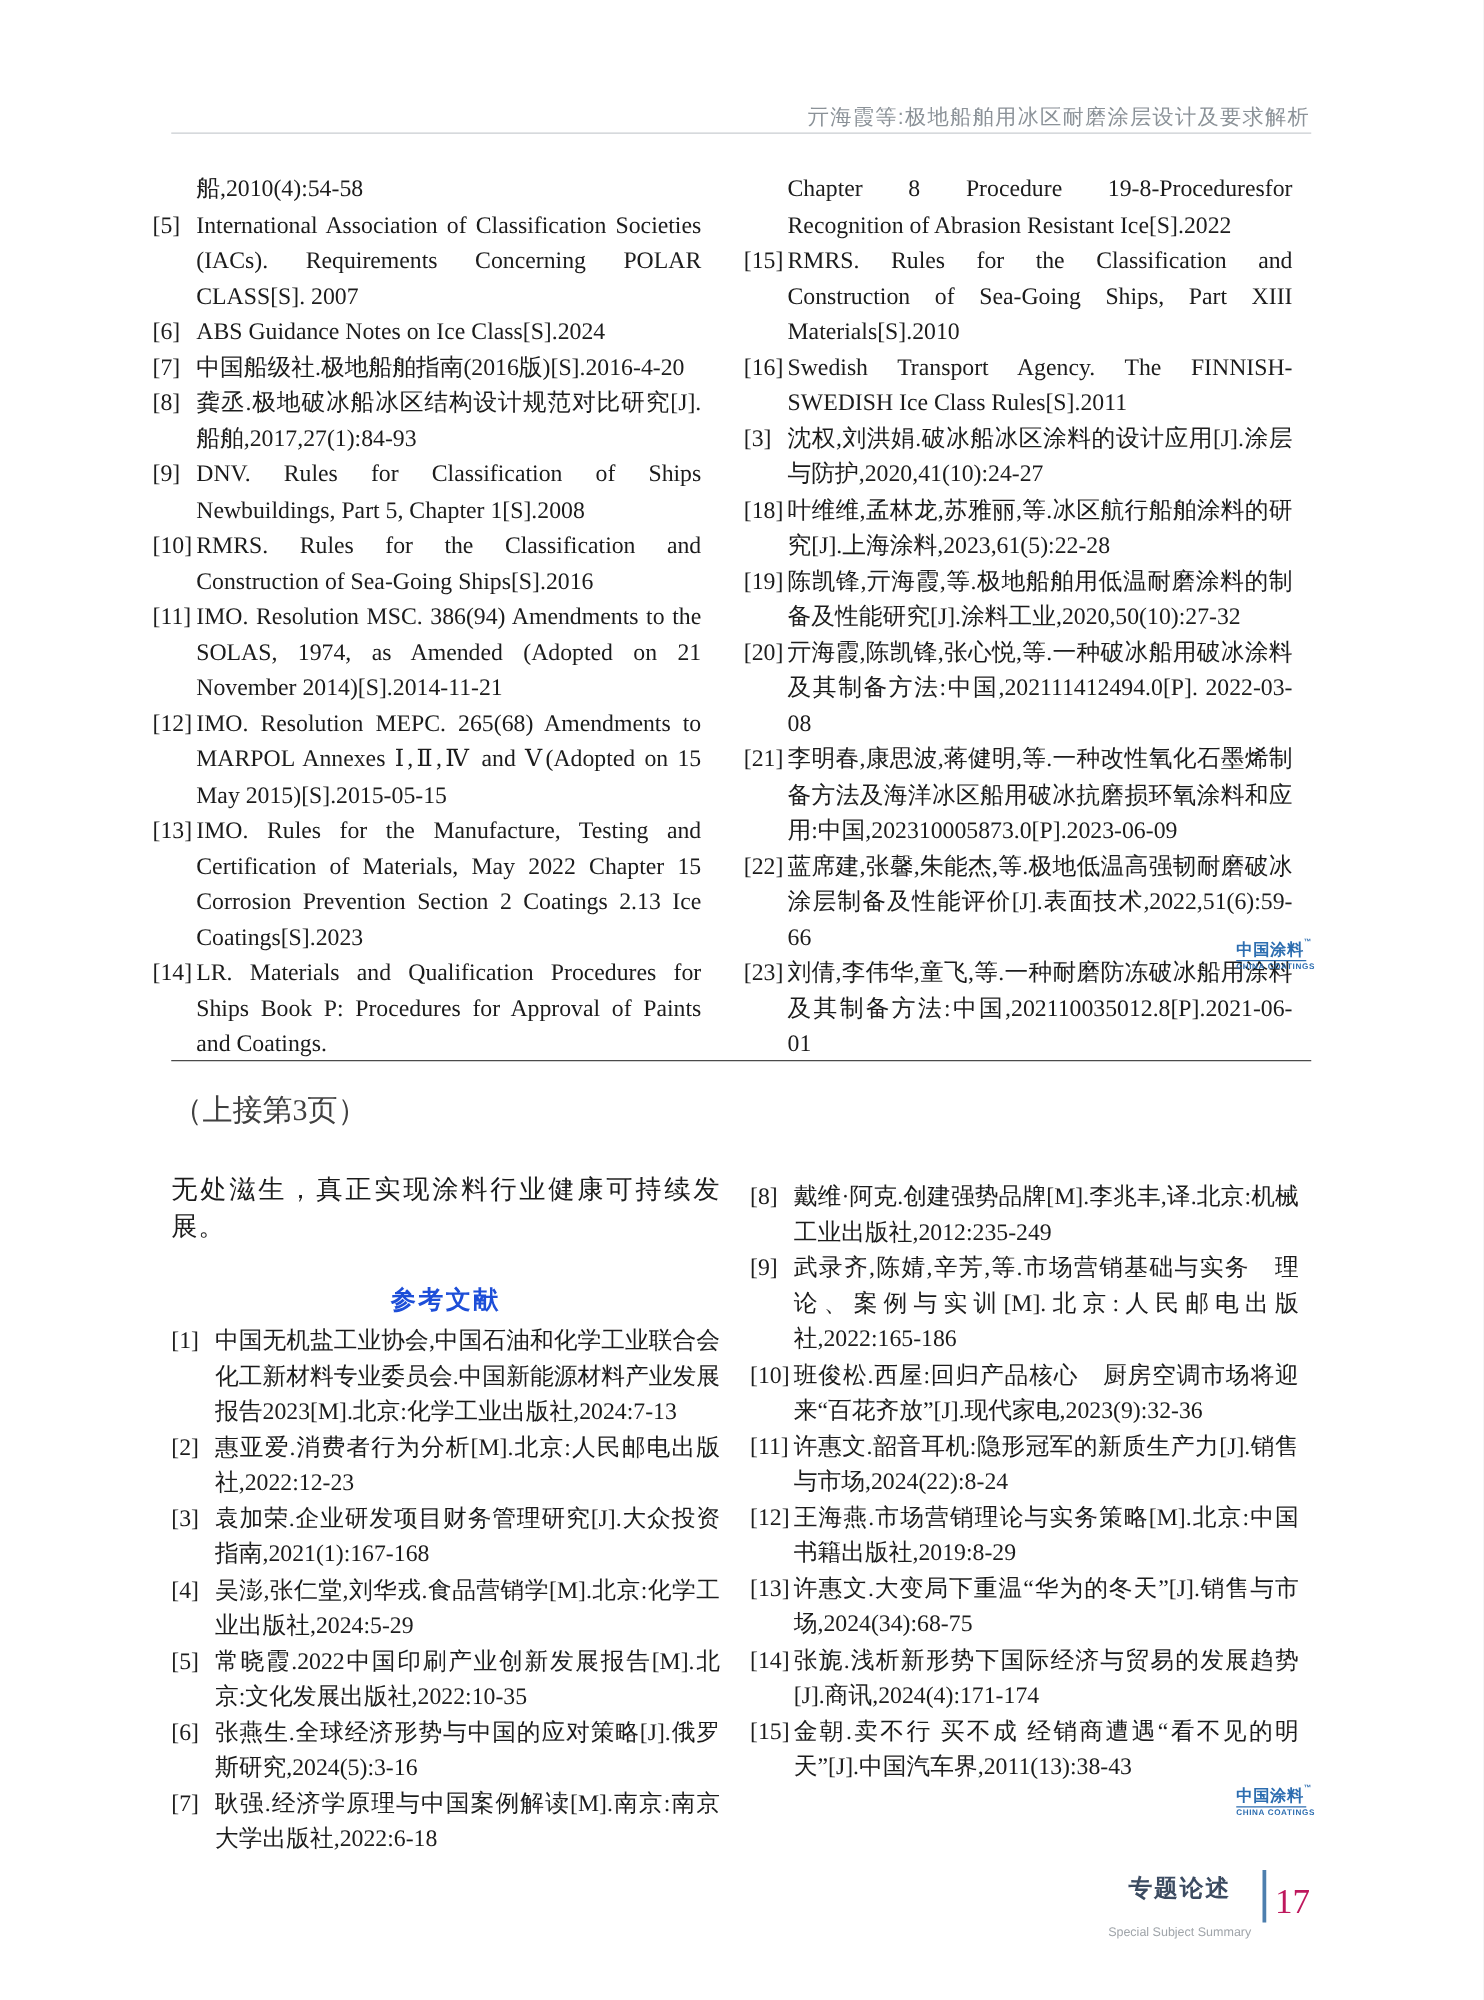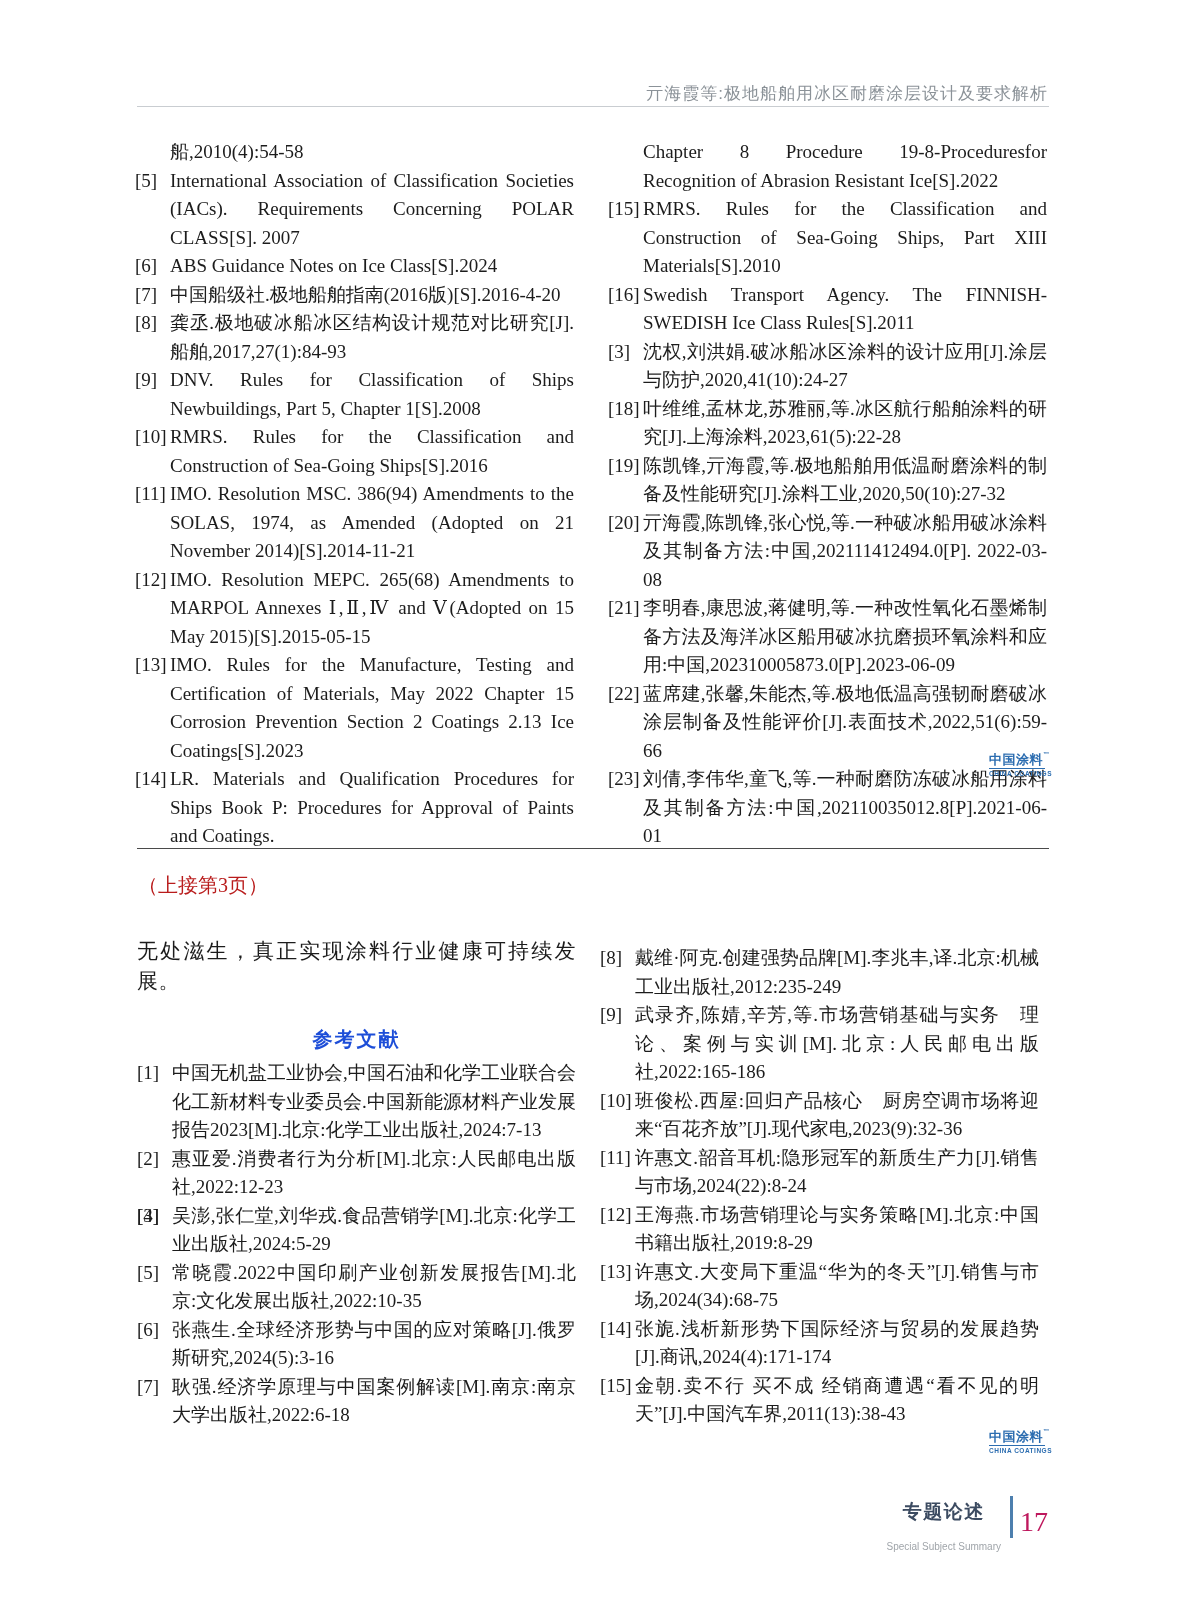--- a/index.html
+++ b/index.html
@@ -17,39 +17,39 @@
     position:absolute; top:82px; right:139px;
     font-family:"Liberation Sans","DejaVu Sans",sans-serif;
     font-size:17px; color:#8b9298; letter-spacing:1px;
   }
   .head-rule {
     position:absolute; top:106px; left:137px; width:912px; height:1px;
     background:#c9cdd1;
   }
   
   .top-columns {
-    position:absolute; top:138px; left:135px; width:912px;
+    position:absolute; top:138px; left:122px; width:912px;
     display:flex; gap:34px;
   }
   .col { width:439px; }
   .ref-list { }
   .ref {
     position:relative; padding-left:35px;
     font-size:19px; line-height:28.5px;
     text-align:justify; overflow-wrap:break-word;
   }
   .ref-label { position:absolute; left:0; top:0; }
   
   .mid-rule {
     position:absolute; top:848px; left:137px; width:912px; height:1px;
     background:#4a4a4a;
   }
   .continuation-note {
     position:absolute; top:872px; left:138px;
-    font-size:20px; color:#b91c1c;
+    font-size:24px; color:#404040;
     font-family:"Liberation Serif","DejaVu Serif",serif;
   }
   .bottom-columns {
     position:absolute; top:930px; left:137px; width:912px;
     display:flex; gap:24px;
   }
   .closing-paragraph {
     margin:6px 0 0 0;
     font-size:21px; line-height:30px; letter-spacing:0.5px;
     text-align:justify;
@@ -248,20 +248,21 @@
             <span class="ref-text">中国无机盐工业协会,中国石油和化学工业联合会化工新材料专业委员会.中国新能源材料产业发展报告2023[M].北京:化学工业出版社,2024:7-13</span>
           </div>
 
           <div class="ref">
             <span class="ref-label">[2]</span>
             <span class="ref-text">惠亚爱.消费者行为分析[M].北京:人民邮电出版社,2022:12-23</span>
           </div>
 
           <div class="ref">
             <span class="ref-label">[3]</span>
+            <span class="ref-text">袁加荣.企业研发项目财务管理研究[J].大众投资指南,2021(1):167-168</span>
           </div>
 
           <div class="ref">
             <span class="ref-label">[4]</span>
             <span class="ref-text">吴澎,张仁堂,刘华戎.食品营销学[M].北京:化学工业出版社,2024:5-29</span>
           </div>
 
           <div class="ref">
             <span class="ref-label">[5]</span>
             <span class="ref-text">常晓霞.2022中国印刷产业创新发展报告[M].北京:文化发展出版社,2022:10-35</span>

